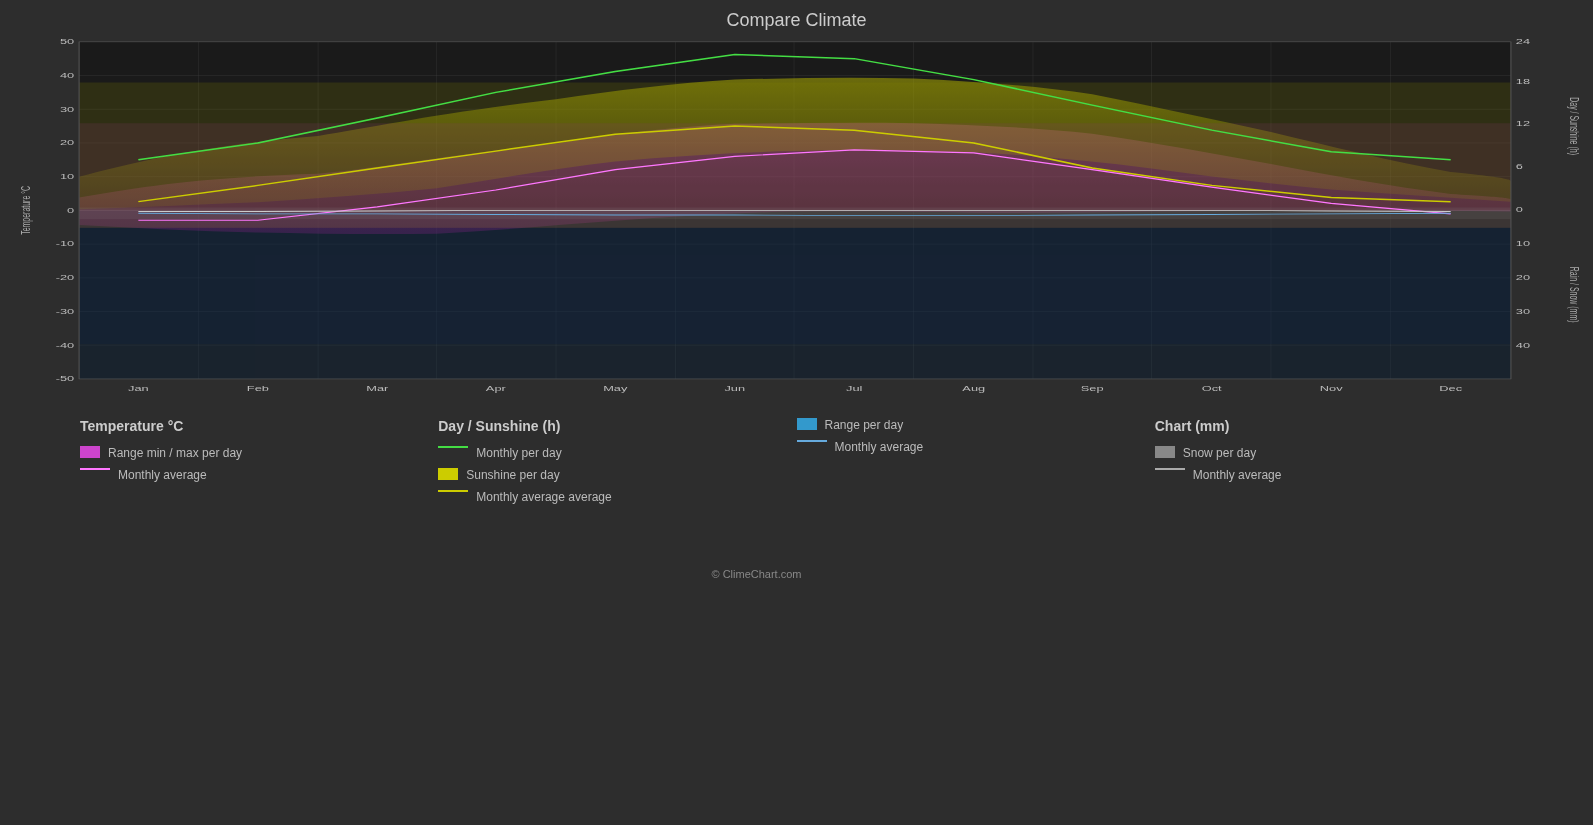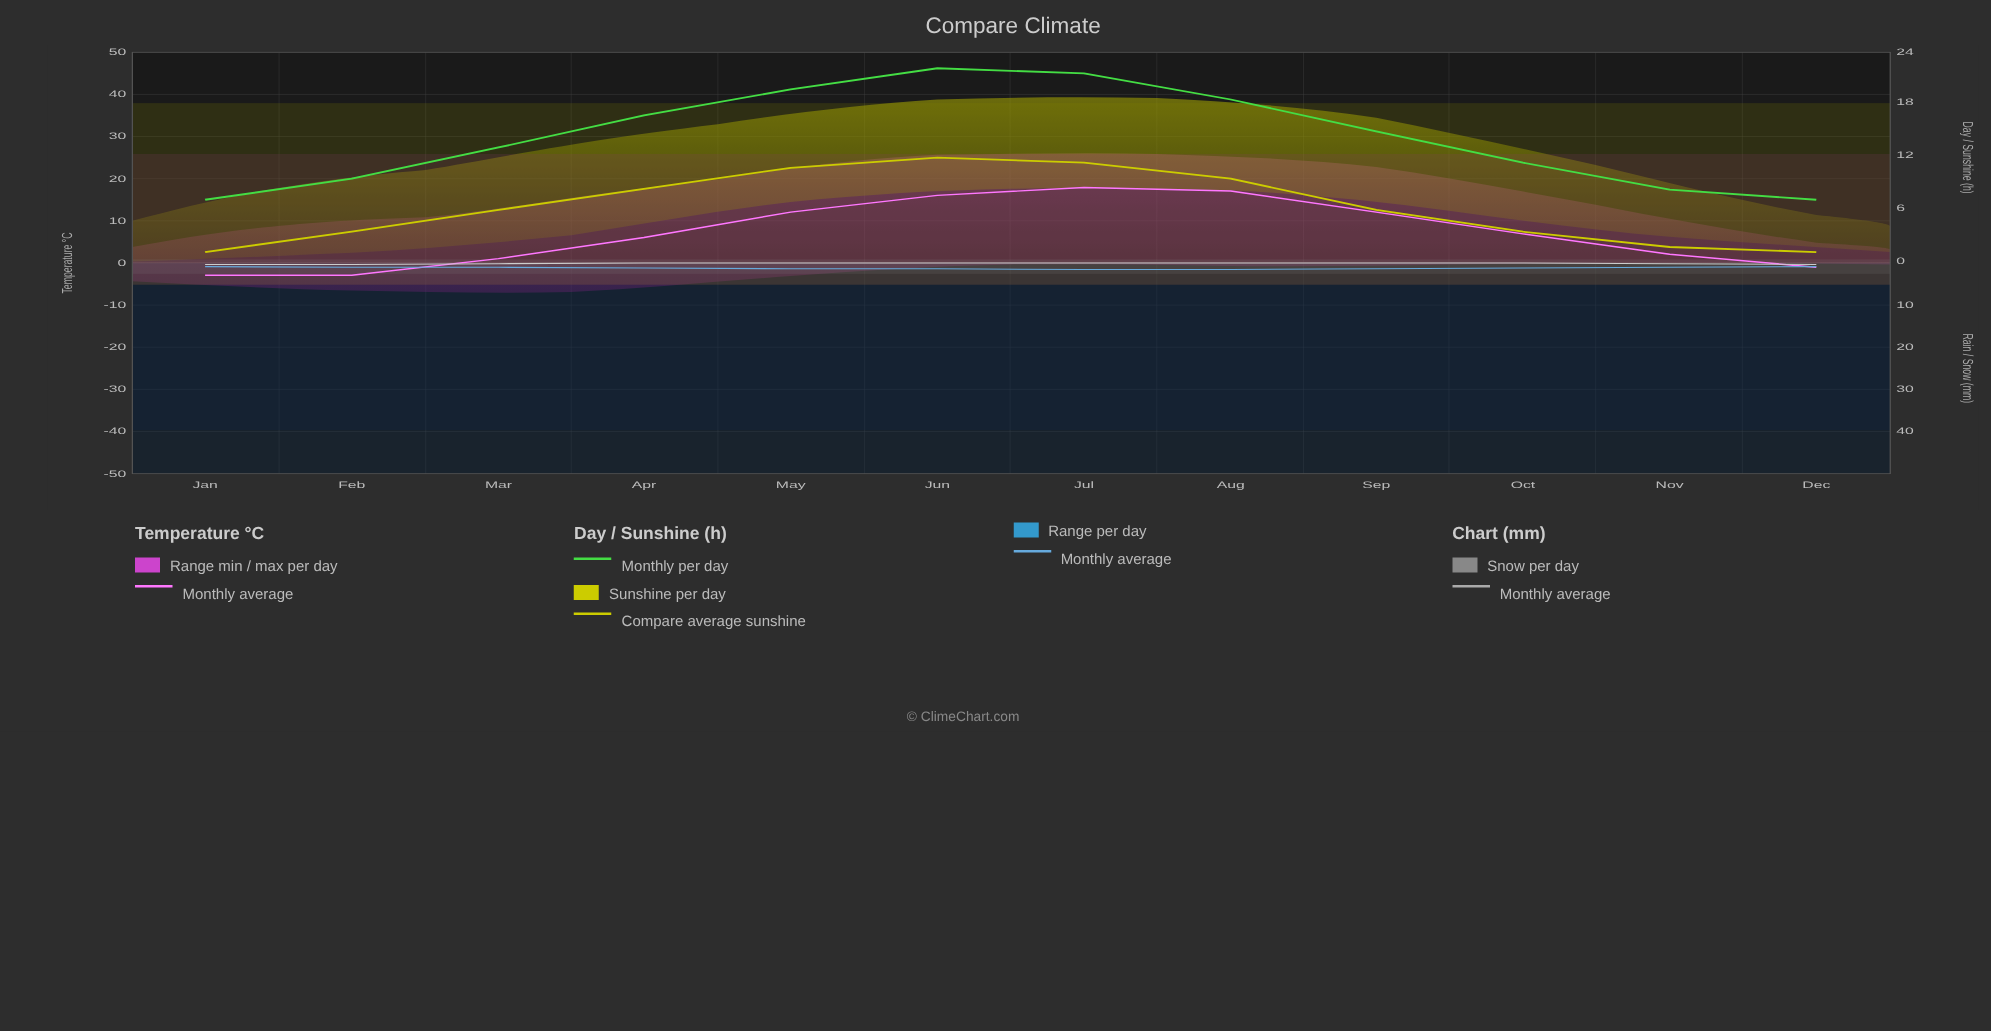--- a/index.html
+++ b/index.html
@@ -10,21 +10,20 @@
       font-family: Arial, sans-serif;
       color: #ccc;
       overflow: hidden;
     }
     .main-container {
       width: 1593px;
       height: 585px;
       display: flex;
       flex-direction: column;
       background: #2d2d2d;
-      padding-left: 28px;
     }
     .chart-title {
       text-align: center;
       color: #ccc;
       font-size: 18px;
       padding: 10px 0 5px 0;
     }
     .chart-area {
       position: relative;
       flex: 1;
@@ -420,21 +419,21 @@
       <div class="legend-item">
         <div class="legend-line" style="background:#44dd44;"></div>
         <span>Monthly per day</span>
       </div>
       <div class="legend-item">
         <div class="legend-swatch" style="background:#cccc00;"></div>
         <span>Sunshine per day</span>
       </div>
       <div class="legend-item">
         <div class="legend-line" style="background:#cccc00;"></div>
-        <span>Compare average sunshine</span>
+        <span>Monthly average average</span>
       </div>
     </div>
 
     <div class="legend-col">
       <div class="legend-item">
         <div class="legend-swatch" style="background:#3399cc;"></div>
         <span>Range per day</span>
       </div>
       <div class="legend-item">
         <div class="legend-line" style="background:#66aadd;"></div>

